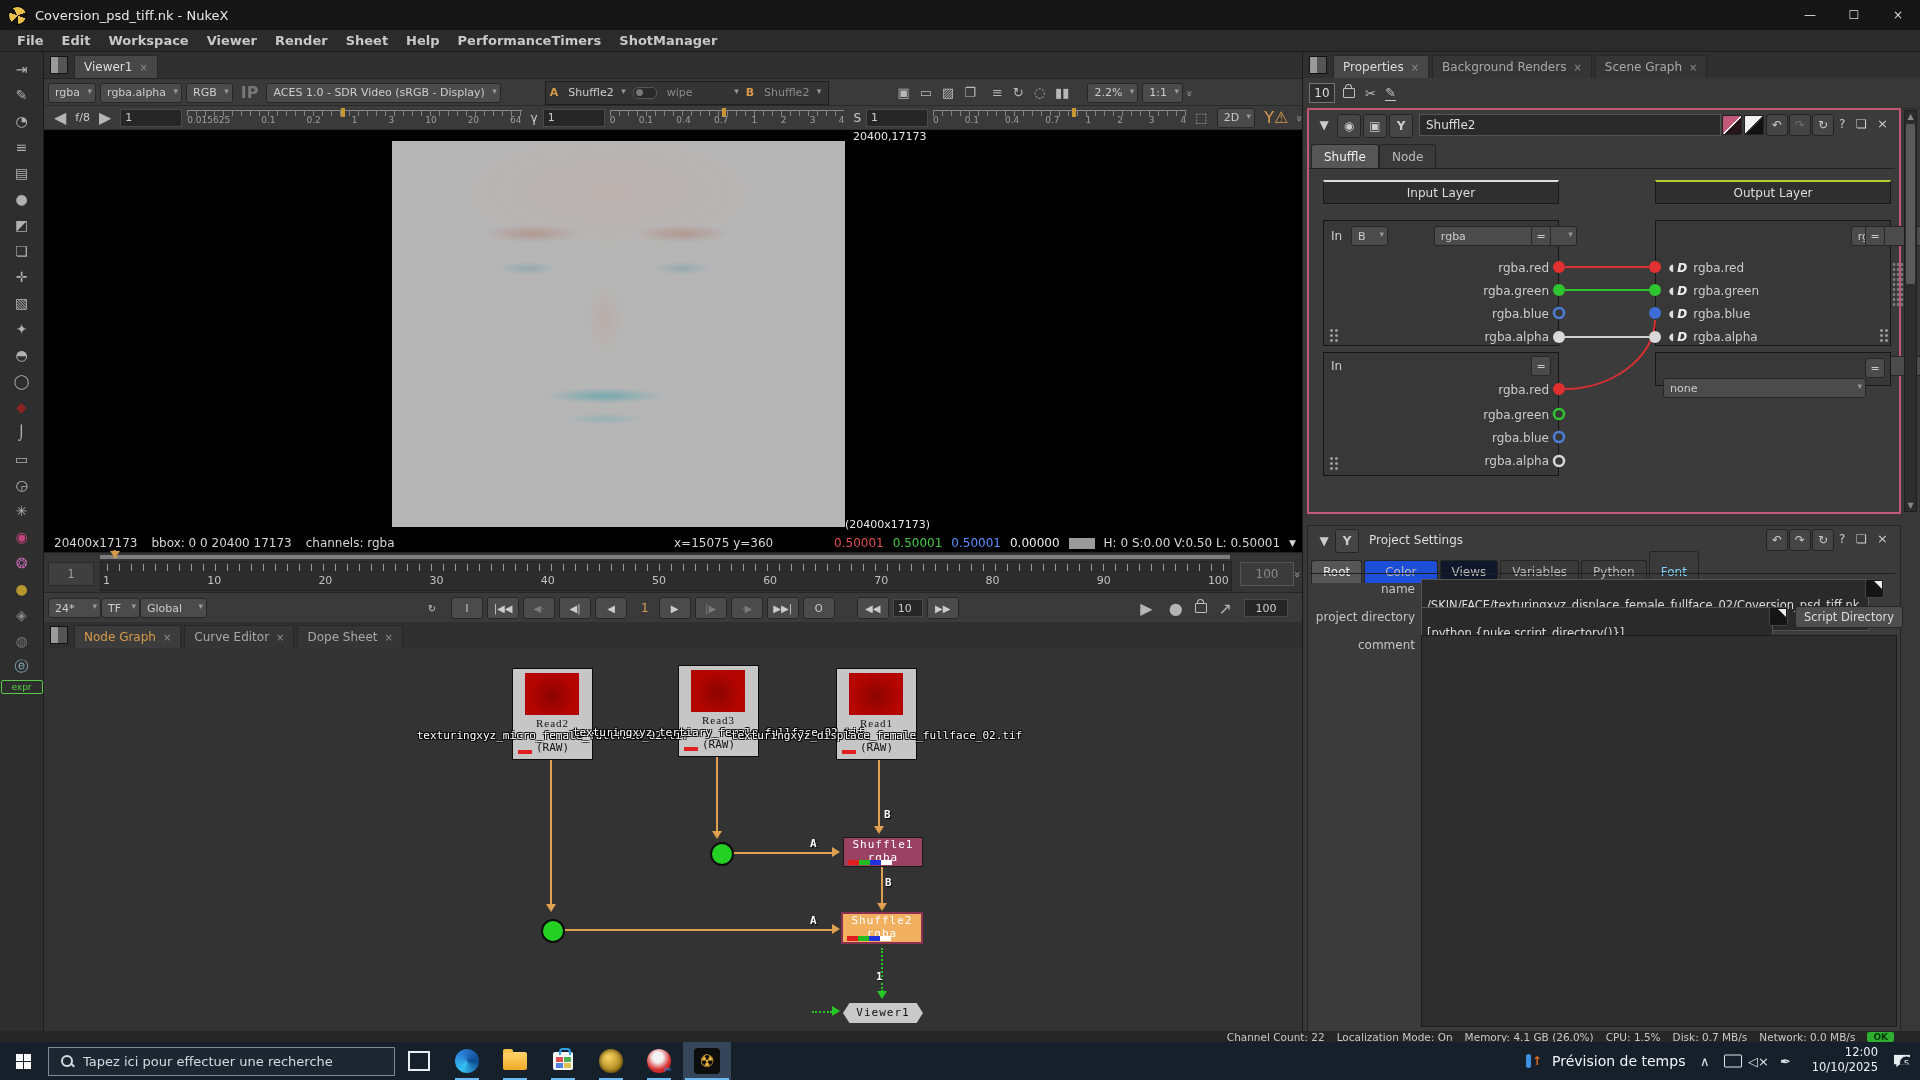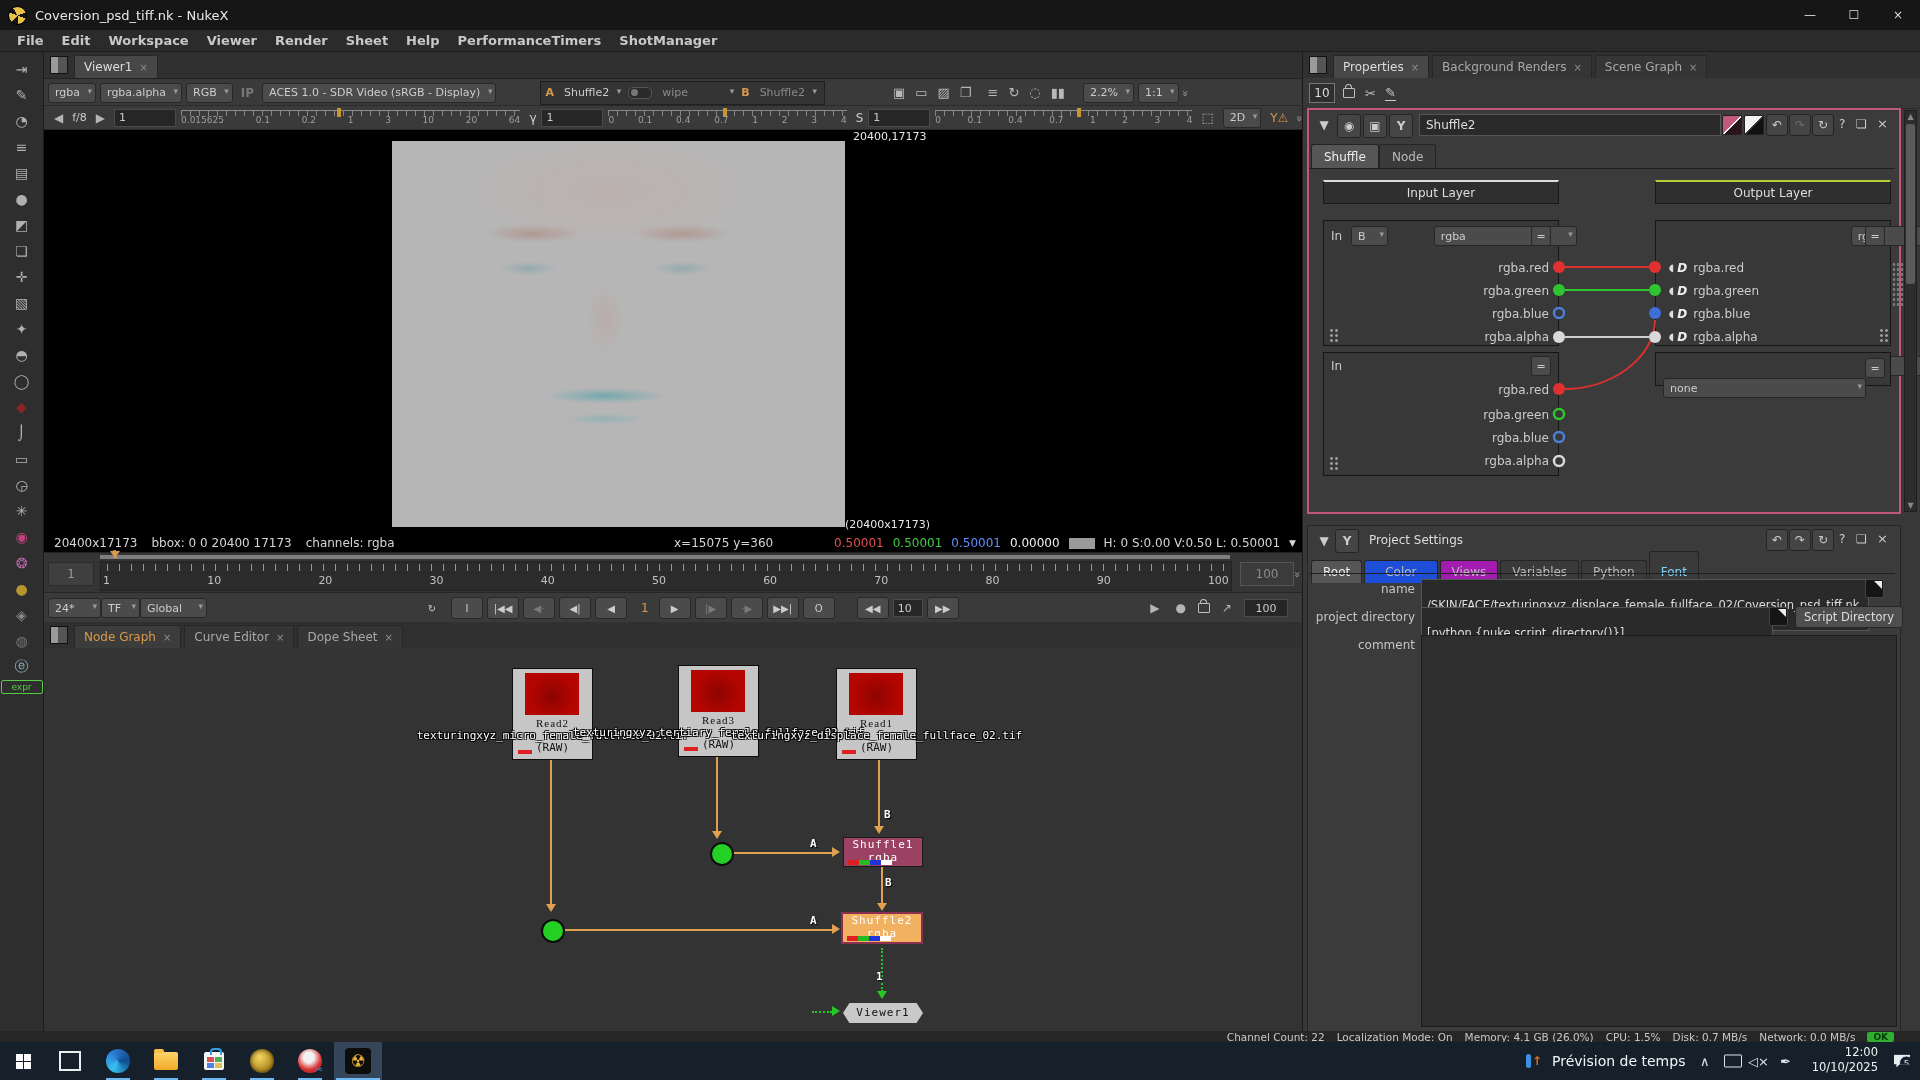--- a/index.html
+++ b/index.html
@@ -30,21 +30,21 @@
   .tab{height:22px;display:flex;align-items:center;padding:0 9px;background:#474747;color:#ddd;margin-right:3px;border:1px solid #262626;border-bottom:none;font-size:12px;}
   .tab.inactive{background:#353535;color:#a8a8a8;}
   .tab .x{margin-left:7px;color:#8d8d8d;font-size:10px;}
   .tab.orange{color:#d79a4b;background:#3c3c3c;}
   
   .vrow{position:absolute;left:0;right:0;display:flex;align-items:center;background:#3a3a3a;border-bottom:1px solid #2a2a2a;box-sizing:border-box;}
   .dd{display:inline-flex;align-items:center;background:#4b4b4b;border:1px solid #272727;border-radius:3px;height:18px;padding:0 15px 0 6px;position:relative;color:#ccc;font-size:11px;white-space:nowrap;}
   .dd::after{content:"▾";position:absolute;right:3px;top:2px;font-size:9px;color:#999;}
   .dd.dim{color:#8a8a8a;}
   .eqbtn{width:18px;height:18px;background:#4b4b4b;border:1px solid #272727;border-radius:3px;color:#ccc;display:inline-flex;align-items:center;justify-content:center;font-size:11px;}
-  .tbtn{color:#b5b5b5;font-size:12px;padding:0 4px;}
+  .tbtn{color:#b5b5b5;font-size:16px;padding:0 4px;}
   .chev{color:#9a9a9a;font-size:11px;transform:rotate(90deg);letter-spacing:-2px;}
   .orangeL{color:#d79a4b;font-weight:bold;font-size:11px;}
   .abgroup{display:flex;align-items:center;border:1px solid #1f1f1f;background:#343434;height:22px;padding:0 4px;gap:4px;}
   .toggle{width:22px;height:10px;border-radius:5px;background:#2a2a2a;border:1px solid #555;position:relative;}
   .toggle::after{content:"";position:absolute;left:2px;top:1px;width:7px;height:7px;border-radius:50%;background:#777;}
   .numfield{background:#262626;border:1px solid #4a4a4a;height:16px;min-width:52px;color:#ccc;font-size:11px;display:inline-flex;align-items:center;padding:0 4px;}
   .ruler{position:relative;height:18px;}
   .ruler .ticks{position:absolute;top:1px;left:0;right:0;height:5px;background:repeating-linear-gradient(90deg,#848484 0 1px,transparent 1px 9px);border-top:1px solid #8a8a8a;}
   .ruler .labels{position:absolute;top:6px;left:0;right:0;display:flex;justify-content:space-between;font-size:9px;color:#9f9f9f;}
   .ruler .marker{position:absolute;top:-1px;width:4px;height:9px;background:#c89632;}
@@ -658,21 +658,21 @@
     <span class="abs" style="left:66px;top:481px;color:#ddd;">Project Settings</span>
     <span class="phead-btn" style="left:463px;top:477px;width:20px;height:20px;">↶</span>
     <span class="phead-btn" style="left:486px;top:477px;width:20px;height:20px;">↷</span>
     <span class="phead-btn" style="left:509px;top:477px;width:20px;height:20px;">↻</span>
     <span class="abs" style="left:536px;top:480px;color:#ccc;">?</span>
     <span class="abs" style="left:553px;top:480px;color:#ccc;">❏</span>
     <span class="abs" style="left:574px;top:479px;color:#ccc;font-size:13px;">×</span>
     <span class="abs row" style="left:8px;top:499px;">
         <span class="ptab-flow" style="height: 22px; display: inline-flex; align-items: center; padding: 0px 11px; margin-right: 2px; border-top: 1px solid rgb(36, 36, 36); border-right: 1px solid rgb(36, 36, 36); border-left: 1px solid rgb(36, 36, 36); border-image: initial; border-bottom: none; border-radius: 3px 3px 0px 0px; background: rgb(86, 86, 86); color: rgb(238, 238, 238);">Root</span>
         <span class="ptab-flow" style="height: 22px; display: inline-flex; align-items: center; padding: 0px 20px; margin-right: 2px; border-top: 1px solid rgb(36, 36, 36); border-right: 1px solid rgb(36, 36, 36); border-left: 1px solid rgb(36, 36, 36); border-image: initial; border-bottom: none; border-radius: 3px 3px 0px 0px; background: #1d4ed8; color: rgb(187, 187, 187);">Color</span>
-        <span class="ptab-flow" style="height: 22px; display: inline-flex; align-items: center; padding: 0px 11px; margin-right: 2px; border-top: 1px solid rgb(36, 36, 36); border-right: 1px solid rgb(36, 36, 36); border-left: 1px solid rgb(36, 36, 36); border-image: initial; border-bottom: none; border-radius: 3px 3px 0px 0px; background: #a21caf; color: rgb(187, 187, 187);">Views</span>
+        <span class="ptab-flow" style="height: 22px; display: inline-flex; align-items: center; padding: 0px 11px; margin-right: 2px; border-top: 1px solid rgb(36, 36, 36); border-right: 1px solid rgb(36, 36, 36); border-left: 1px solid rgb(36, 36, 36); border-image: initial; border-bottom: none; border-radius: 3px 3px 0px 0px; background: #0f172a; color: rgb(187, 187, 187);">Views</span>
         <span class="ptab-flow" style="height: 22px; display: inline-flex; align-items: center; padding: 0px 11px; margin-right: 2px; border-top: 1px solid rgb(36, 36, 36); border-right: 1px solid rgb(36, 36, 36); border-left: 1px solid rgb(36, 36, 36); border-image: initial; border-bottom: none; border-radius: 3px 3px 0px 0px; background: rgb(58, 58, 58); color: rgb(187, 187, 187);">Variables</span>
         <span class="ptab-flow" style="height: 22px; display: inline-flex; align-items: center; padding: 0px 11px; margin-right: 2px; border-top: 1px solid rgb(36, 36, 36); border-right: 1px solid rgb(36, 36, 36); border-left: 1px solid rgb(36, 36, 36); border-image: initial; border-bottom: none; border-radius: 3px 3px 0px 0px; background: rgb(58, 58, 58); color: rgb(187, 187, 187);">Python</span>
         <span class="ptab-flow" style="height: 22px; display: inline-flex; align-items: center; padding: 9px 11px; margin-right: 2px; border-top: 1px solid rgb(36, 36, 36); border-right: 1px solid rgb(36, 36, 36); border-left: 1px solid rgb(36, 36, 36); border-image: initial; border-bottom: none; border-radius: 3px 3px 0px 0px; background: rgb(58, 58, 58); color: #7dd3fc;">Font</span>
       </span>
     <span class="abs" style="left:6px;top:521px;width:586px;border-top:1px solid #202020;"></span>
     <span class="flabel" style="left:0;top:530px;">name</span>
     <span class="ffield" style="left:118px;top:527px;width:436px;">/SKIN/FACE/texturingxyz_displace_female_fullface_02/Coversion_psd_tiff.nk</span>
     <span class="fileic" style="left:562px;top:527px;"></span>
     <span class="flabel" style="left:0;top:558px;">project directory</span>
     <span class="ffield" style="left:118px;top:555px;width:340px;">[python {nuke.script_directory()}]</span>
@@ -695,20 +695,24 @@
   </div>
 
   <div id="taskbar">
     <div id="startbtn">
       <span class="winlogo">
           <i></i>
           <i></i>
           <i></i>
           <i></i>
         </span>
+    </div>
+    <div id="searchbox">
+      <span class="magic"></span>
+      <span>Tapez ici pour effectuer une recherche</span>
     </div>
     <div class="tslot">
         <span class="taskview"></span>
       </div>
     <div class="tslot">
         <span class="edgeic"></span>
         <span class="ul"></span>
       </div>
     <div class="tslot">
         <span class="folderic"></span>

